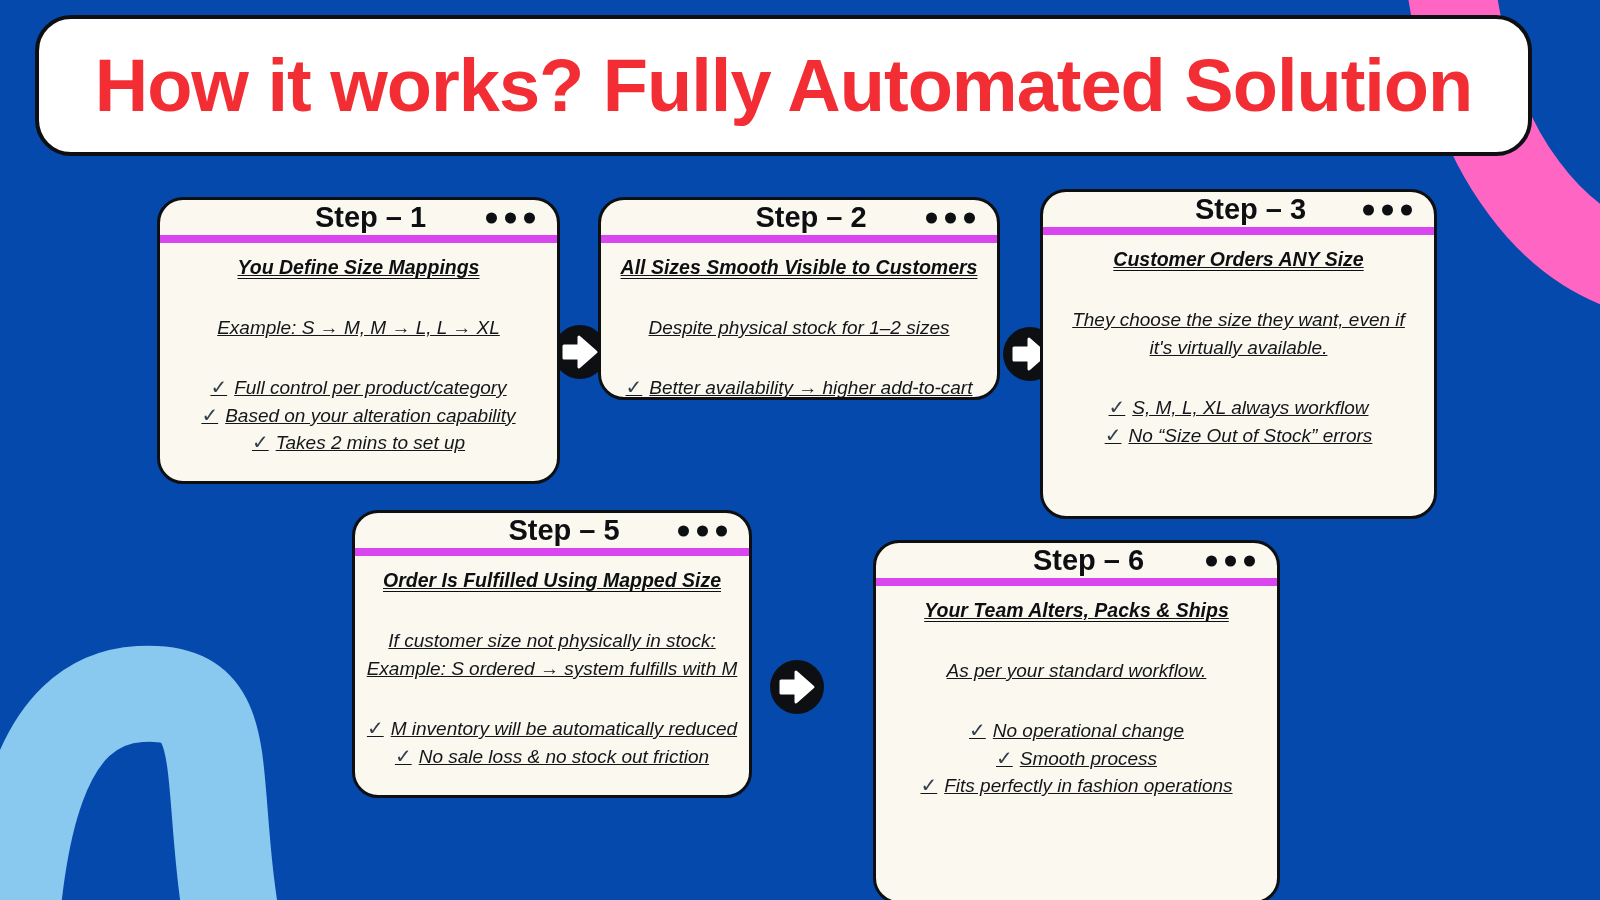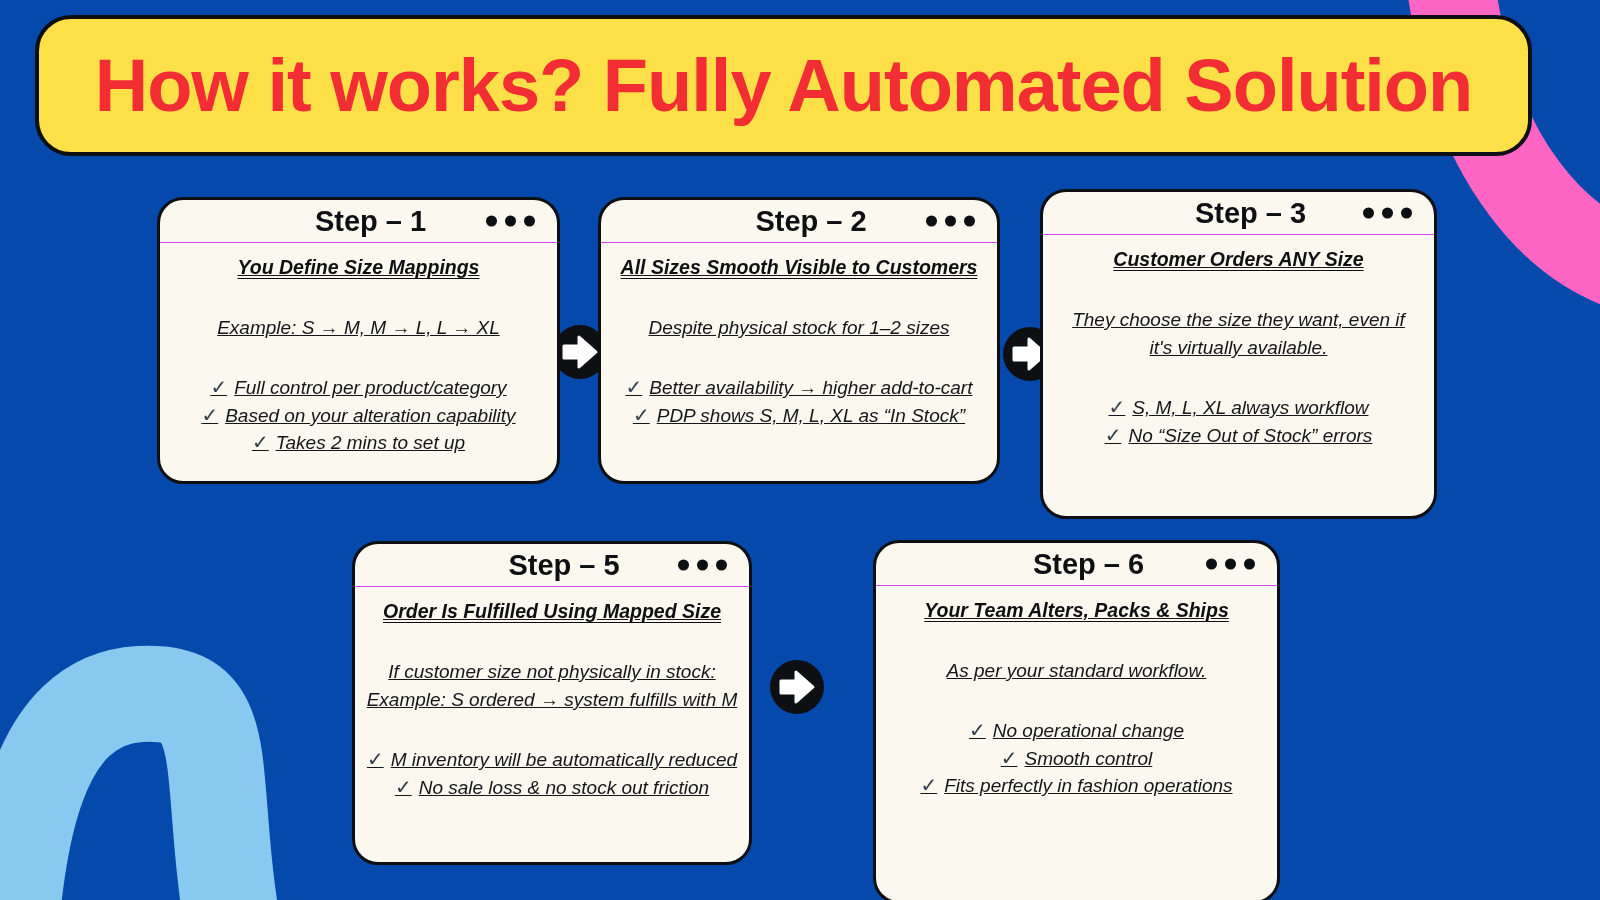--- a/index.html
+++ b/index.html
@@ -7,35 +7,35 @@
   body { font-family:"Liberation Sans", sans-serif; }
   .stage {
     position:relative; width:1600px; height:900px;
     background:#0549AC; overflow:hidden;
   }
   .deco { position:absolute; left:0; top:0; width:1600px; height:900px; z-index:0; pointer-events:none; }
 
   
   .banner {
     position:absolute; left:35px; top:15px; width:1497px; height:141px;
-    background:#fde047; border:4px solid #0D0F12; border-radius:36px;
+    background:#ffffff; border:4px solid #0D0F12; border-radius:36px;
     display:flex; align-items:center; justify-content:center; z-index:3;
   }
   .banner h1 {
     color:#F22E34; font-size:74px; font-weight:bold; letter-spacing:-1px;
     white-space:nowrap;
   }
 
   
   .card {
     position:absolute; background:#FAF8EF; border:3.5px solid #0D0F12;
     border-radius:26px; z-index:2; overflow:hidden;
   }
   .card-header {
-    position:relative; height:43px; border-bottom:1px solid #d946ef;
+    position:relative; height:43px; border-bottom:8px solid #d946ef;
     display:flex; align-items:center; justify-content:center;padding-left:24px;
   }
   .step-title { font-size:29px; font-weight:bold; color:#0D0F12; }
   .dots { position:absolute; right:22px; top:50%; transform:translateY(-50%); line-height:0; }
   .dots i { display:inline-block; width:11px; height:11px; border-radius:50%; background:#0D0F12; margin-left:8px; }
 
   .card-content { padding:0 12px; text-align:center; font-style:italic; color:#14161A;text-decoration:underline; }
   .heading {
     margin-top:13px; font-size:19.5px; font-weight:bold;
     text-decoration:underline; text-underline-offset:4px; color:#0D0F12;
@@ -92,21 +92,21 @@
         <div>Example: S → M, M → L, L → XL</div>
       </div>
       <div class="checks">
         <div><span class="check-icon">✓</span><span>Full control per product/category</span></div>
         <div><span class="check-icon">✓</span><span>Based on your alteration capability</span></div>
         <div><span class="check-icon">✓</span><span>Takes 2 mins to set up</span></div>
       </div>
     </div>
   </section>
 
-  <section class="card" style="left:598px;top:197px;width:402px;height:287px;">
+  <section class="card" style="left:598px;top:197px;width:402px;height:203px;">
     <header class="card-header">
       <span class="step-title">Step – 2</span>
       <span class="dots"><i></i><i></i><i></i></span>
     </header>
     <div class="card-content">
       <div class="heading">All Sizes Smooth Visible to Customers</div>
       <div class="body-lines">
         <div>Despite physical stock for 1–2 sizes</div>
       </div>
       <div class="checks" style="max-width:372px;">
@@ -127,21 +127,21 @@
         <div>They choose the size they want, even if</div>
         <div>it's virtually available.</div>
       </div>
       <div class="checks">
         <div><span class="check-icon">✓</span><span>S, M, L, XL always workflow</span></div>
         <div><span class="check-icon">✓</span><span>No “Size Out of Stock” errors</span></div>
       </div>
     </div>
   </section>
 
-  <section class="card" style="left:352px;top:541px;width:400px;height:324px;">
+  <section class="card" style="left:352px;top:510px;width:400px;height:288px;">
     <header class="card-header">
       <span class="step-title">Step – 5</span>
       <span class="dots"><i></i><i></i><i></i></span>
     </header>
     <div class="card-content" style="padding:0 6px;">
       <div class="heading">Order Is Fulfilled Using Mapped Size</div>
       <div class="body-lines">
         <div>If customer size not physically in stock:</div>
         <div>Example: S ordered → system fulfills with M</div>
       </div>
@@ -157,19 +157,19 @@
       <span class="step-title">Step – 6</span>
       <span class="dots"><i></i><i></i><i></i></span>
     </header>
     <div class="card-content">
       <div class="heading">Your Team Alters, Packs &amp; Ships</div>
       <div class="body-lines">
         <div>As per your standard workflow.</div>
       </div>
       <div class="checks">
         <div><span class="check-icon">✓</span><span>No operational change</span></div>
-        <div><span class="check-icon">✓</span><span>Smooth control</span></div>
+        <div><span class="check-icon">✓</span><span>Smooth process</span></div>
         <div><span class="check-icon">✓</span><span>Fits perfectly in fashion operations</span></div>
       </div>
     </div>
   </section>
 
 </div>
 
 </body></html>

